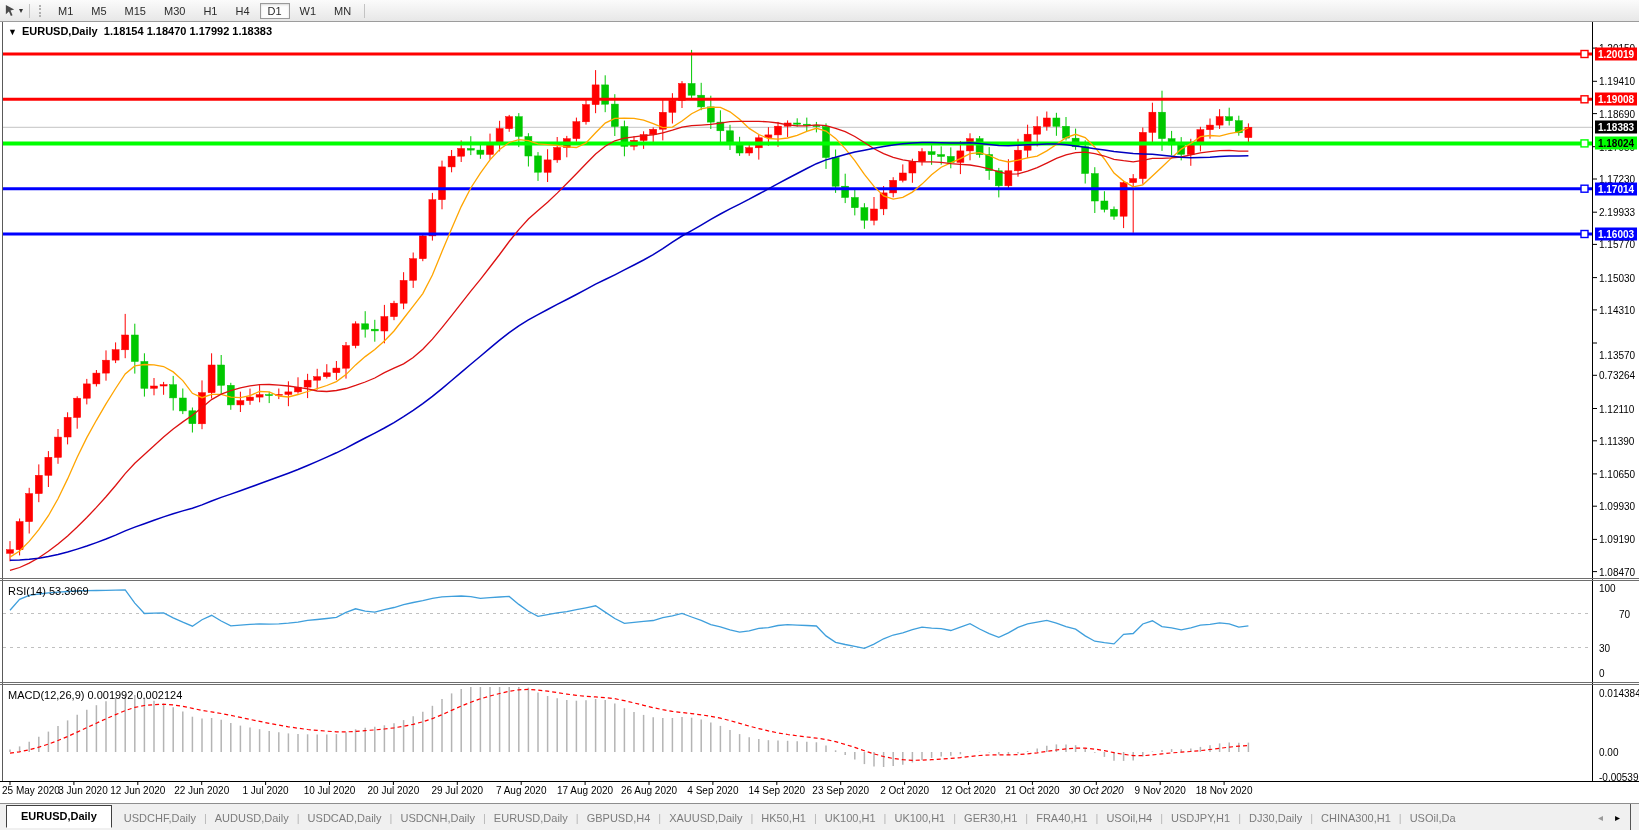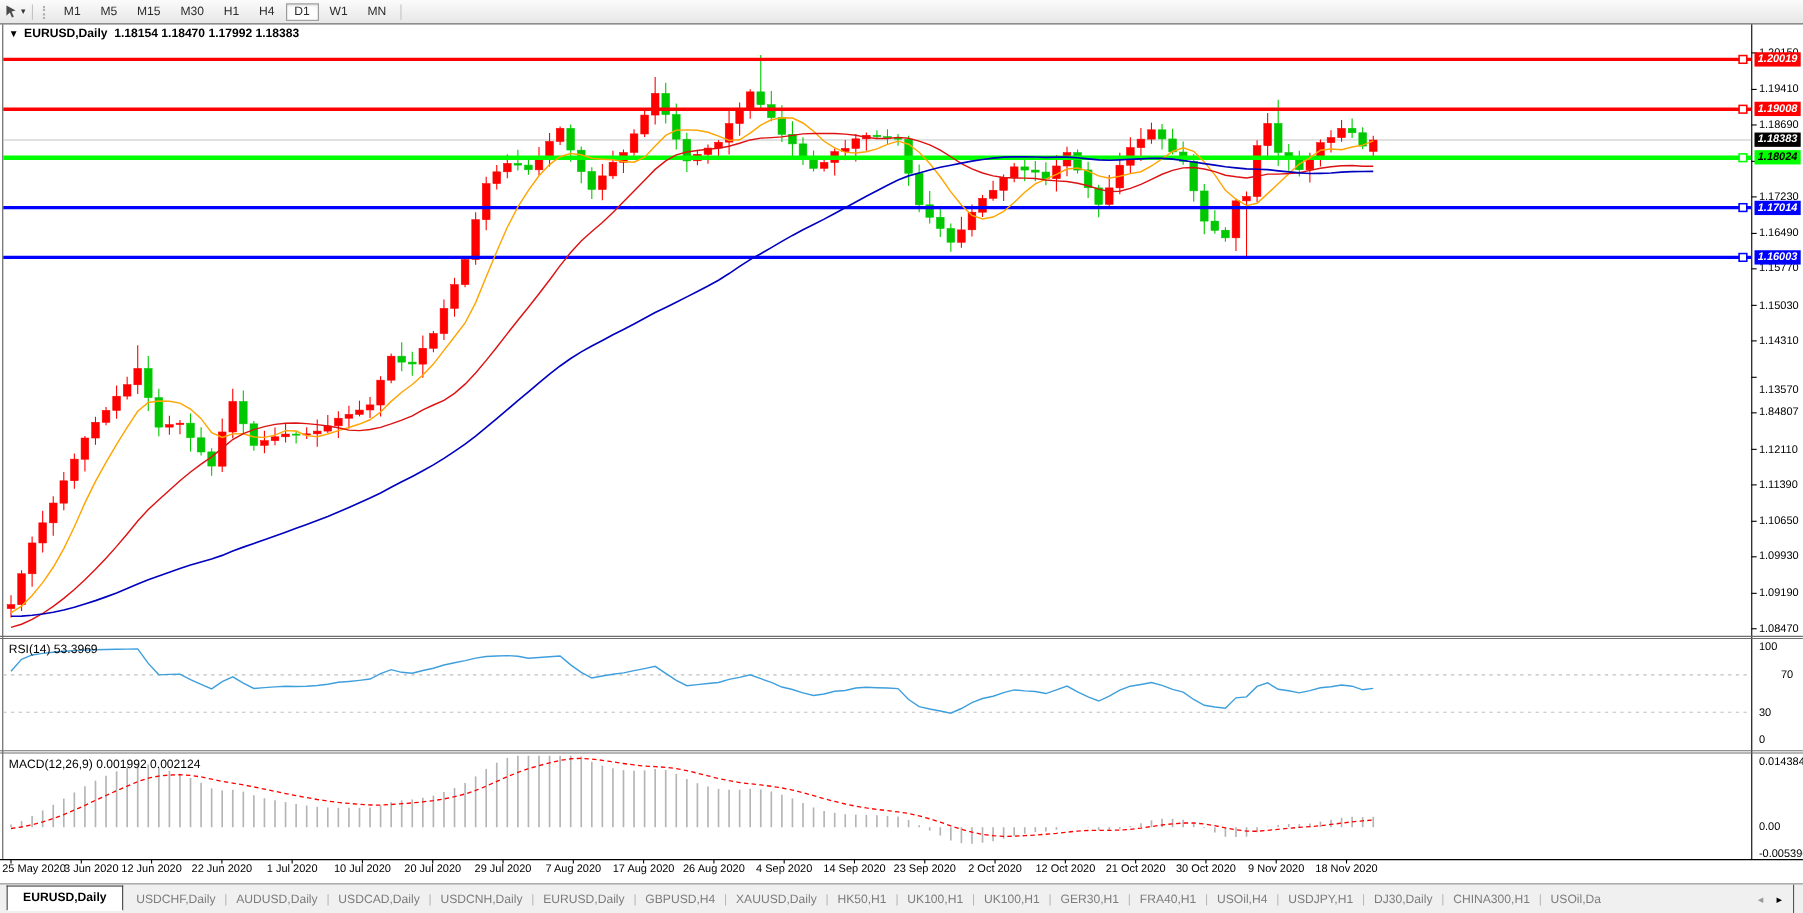--- a/index.html
+++ b/index.html
@@ -15,21 +15,21 @@
   .tf-btn{font-size:11px;color:#2b2b2b;padding:1px 7px;margin:0 1px;border:1px solid transparent;cursor:default;}
   .tf-btn.active{background:#fdfdfd;border:1px solid #9a9a9a;box-shadow:inset 0 1px 2px #d8d8d8;}
   
   .chart-title{position:absolute;left:8px;top:25px;font-size:11px;font-weight:bold;color:#000;z-index:4;white-space:nowrap;}
   .chart-title .tri{font-size:9px;margin-right:5px;}
   .pane-title{position:absolute;left:8px;font-size:11px;color:#000;z-index:4;white-space:nowrap;}
   .pane-title.rsi{top:585px;}
   .pane-title.macd{top:689px;}
   .ax-label{position:absolute;left:1599px;font-size:10px;color:#000;transform:translateY(-50%);z-index:2;white-space:nowrap;}
   .px-box{position:absolute;left:1595px;width:42px;font-size:10px;font-weight:bold;text-align:center;
-    padding:1px 0;transform:translateY(-50%);z-index:4;font-style:italic;}
+    padding:1px 0;transform:translateY(-50%);z-index:4;}
   .date-label{position:absolute;top:785px;font-size:10px;color:#000;transform:translateX(-50%);z-index:3;white-space:nowrap;}
   svg.gfx{position:absolute;left:0;top:0;z-index:1;}
   
   .tabbar{position:absolute;left:0;top:803px;width:1639px;height:27px;background:#f0f0f0;
     border-top:1px solid #8e8e8e;display:flex;align-items:center;z-index:6;overflow:hidden;}
   .tab{font-size:11px;color:#7c7c7c;margin:0 8px;white-space:nowrap;cursor:default;}
   .tab.active{background:#fff;border:1px solid #404040;border-bottom:1px solid #fff;font-weight:bold;color:#000;
     padding:4px 14px 5px;margin:0 4px 0 6px;position:relative;top:-1px;}
   .tab-sep{color:#b5b5b5;font-size:11px;}
   .tab-arrows{margin-left:auto;margin-right:8px;display:flex;gap:12px;font-size:10px;align-items:center;border-right:1px solid #555;padding-right:10px;height:100%;}
@@ -577,26 +577,26 @@
         <span class="arrow-left">◂</span>
         <span class="arrow-right">▸</span>
       </div>
     </div>
 
 <div class="ax-label" style="top: 48.1px;">1.20150</div>
     <div class="ax-label" style="top: 81.3px;">1.19410</div>
     <div class="ax-label" style="top: 113.6px;">1.18690</div>
     <div class="ax-label" style="top: 146.7px;">1.17950</div>
     <div class="ax-label" style="top: 179px;">1.17230</div>
-    <div class="ax-label" style="top: 212.2px;">1.16490</div>
+    <div class="ax-label" style="top: 212.2px;">2.19933</div>
     <div class="ax-label" style="top: 244.4px; text-align: right;">1.15770</div>
     <div class="ax-label" style="top: 277.6px;">1.15030</div>
     <div class="ax-label" style="top: 309.9px;">1.14310</div>
     <div class="ax-label" style="top: 343px; margin-top: 12px;">1.13570</div>
-    <div class="ax-label" style="top: 375.3px;">1.84807</div>
+    <div class="ax-label" style="top: 375.3px;">0.73264</div>
     <div class="ax-label" style="top: 408.5px;">1.12110</div>
     <div class="ax-label" style="top: 440.8px;">1.11390</div>
     <div class="ax-label" style="top: 473.9px;">1.10650</div>
     <div class="ax-label" style="top: 506.2px;">1.09930</div>
     <div class="ax-label" style="top: 539.4px;">1.09190</div>
     <div class="ax-label" style="top: 571.6px;">1.08470</div>
     <div class="px-box" style="top: 54px; background: rgb(255, 0, 0); color: rgb(255, 255, 255);">1.20019</div>
     <div class="px-box" style="top: 99.3px; background: rgb(255, 0, 0); color: rgb(255, 255, 255);">1.19008</div>
     <div class="px-box" style="top: 143.4px; background: rgb(0, 255, 0); color: rgb(0, 0, 0);">1.18024</div>
     <div class="px-box" style="top: 188.7px; background: rgb(0, 0, 255); color: rgb(255, 255, 255); text-align: center;">1.17014</div>
@@ -619,16 +619,16 @@
     <div class="date-label" style="left: 457.3px;">29 Jul 2020</div>
     <div class="date-label" style="left: 521.2px;">7 Aug 2020</div>
     <div class="date-label" style="left: 585.1px;">17 Aug 2020</div>
     <div class="date-label" style="left: 649px;">26 Aug 2020</div>
     <div class="date-label" style="left: 712.9px;">4 Sep 2020</div>
     <div class="date-label" style="left: 776.8px;">14 Sep 2020</div>
     <div class="date-label" style="left: 840.7px;">23 Sep 2020</div>
     <div class="date-label" style="left: 904.6px;">2 Oct 2020</div>
     <div class="date-label" style="left: 968.5px;">12 Oct 2020</div>
     <div class="date-label" style="left: 1032.4px;">21 Oct 2020</div>
-    <div class="date-label" style="left: 1096.3px;">30 Oct 2020</div>
+    <div class="date-label" style="left: 1096.3px; font-style: italic;">30 Oct 2020</div>
     <div class="date-label" style="left: 1160.2px;">9 Nov 2020</div>
     <div class="date-label" style="left: 1224.1px;">18 Nov 2020</div>
   </div>
 
 </body></html>

